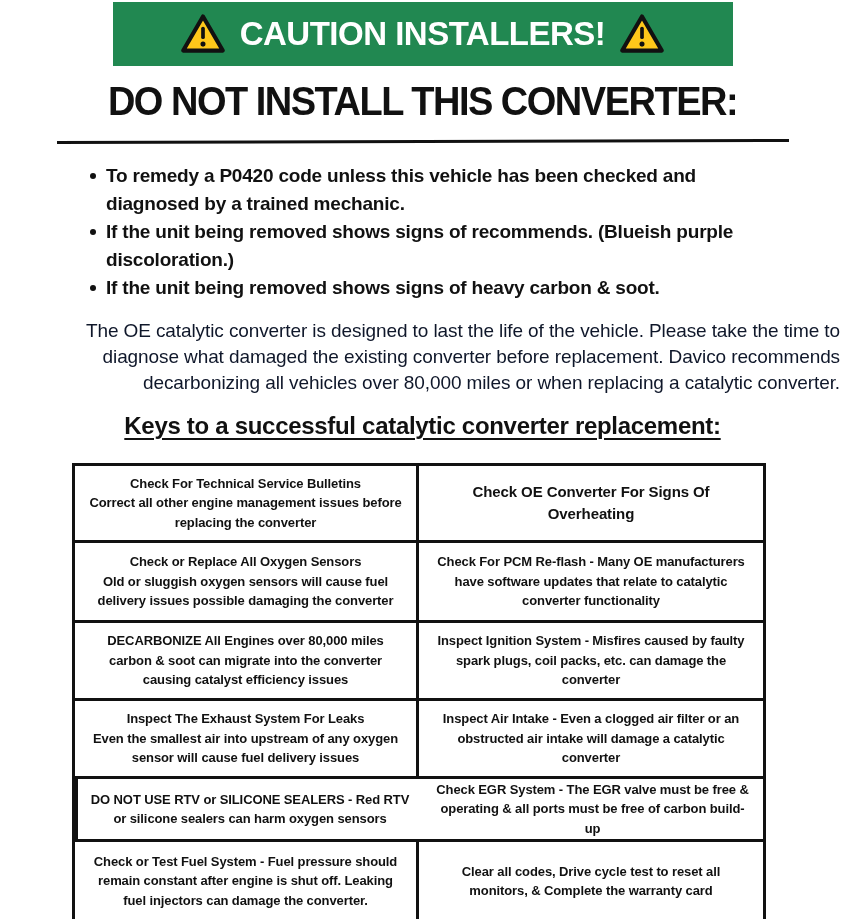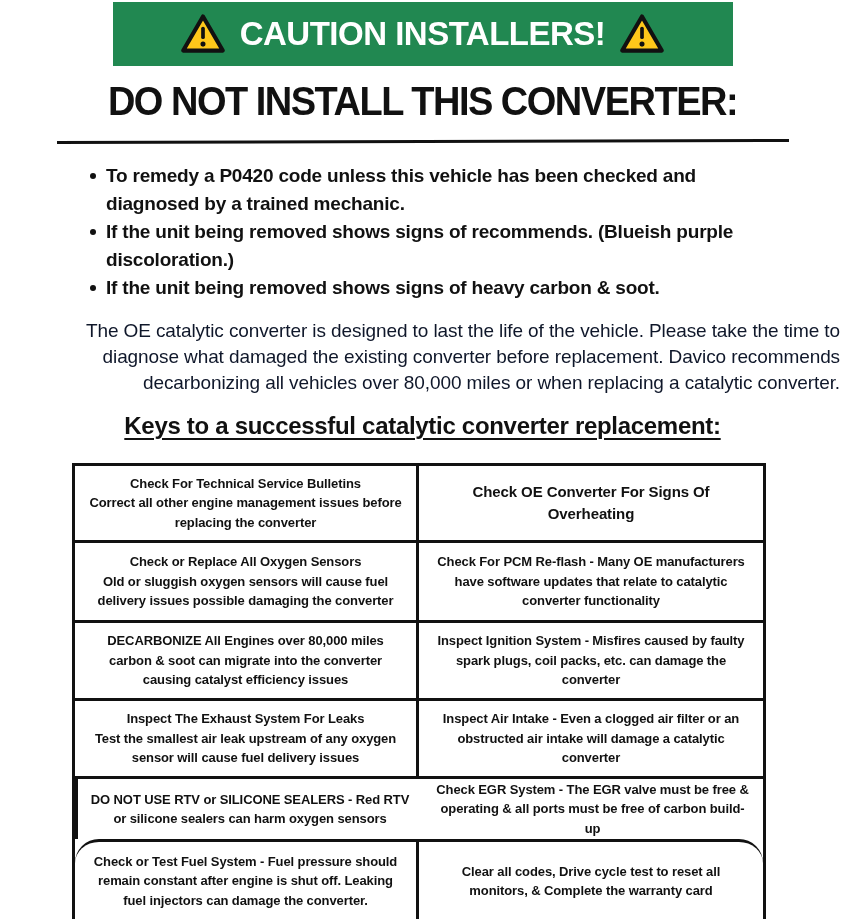--- a/index.html
+++ b/index.html
@@ -70,21 +70,21 @@
   .t-row:first-child{border-top:none;}
   .t-cell{
     display:flex;align-items:center;justify-content:center;
     box-sizing:border-box;padding:4px 12px;
     text-align:center;font-size:13px;font-weight:bold;line-height:1.5;
     white-space:pre-line;letter-spacing:-0.1px;
   }
   .t-cell.left{width:341px;}
   .t-cell.right{width:347px;border-left:3px solid #111;}
   .r1{height:74px;} .r2{height:77px;} .r3{height:75px;}
-  .r4{height:75px;} .r5{height:60px;} .r6{height:78px;border-radius:24px;}
+  .r4{height:75px;} .r5{height:60px;} .r6{height:78px;}
   .big-cell{font-size:15px;}
 </style>
 </head>
 <body>
 
 <div class="page">
 
   <div class="banner" style="background:#218851;">
     <svg class="warn-icon" viewBox="0 0 100 90" aria-hidden="true">
       <path d="M50 7 L93 81 L7 81 Z" fill="#FFC81A" stroke="#111" stroke-width="9" stroke-linejoin="round"></path>
@@ -122,21 +122,21 @@
       <div class="t-cell left">Check or Replace All Oxygen Sensors
 Old or sluggish oxygen sensors will cause fuel delivery issues possible damaging the converter</div>
       <div class="t-cell right">Check For PCM Re-flash - Many OE manufacturers have software updates that relate to catalytic converter functionality</div>
     </div>
     <div class="t-row r3">
       <div class="t-cell left">DECARBONIZE All Engines over 80,000 miles carbon &amp; soot can migrate into the converter causing catalyst efficiency issues</div>
       <div class="t-cell right">Inspect Ignition System - Misfires caused by faulty spark plugs, coil packs, etc. can damage the converter</div>
     </div>
     <div class="t-row r4">
       <div class="t-cell left">Inspect The Exhaust System For Leaks
-Test the smallest air leak upstream of any oxygen sensor will cause fuel delivery issues</div>
+Even the smallest air into upstream of any oxygen sensor will cause fuel delivery issues</div>
       <div class="t-cell right">Inspect Air Intake - Even a clogged air filter or an obstructed air intake will damage a catalytic converter</div>
     </div>
     <div class="t-row r5">
       <div class="t-cell right">DO NOT USE RTV or SILICONE SEALERS - Red RTV or silicone sealers can harm oxygen sensors</div>
       <div class="t-cell left">Check EGR System - The EGR valve must be free &amp; operating &amp; all ports must be free of carbon build-up</div>
     </div>
     <div class="t-row r6">
       <div class="t-cell left">Check or Test Fuel System - Fuel pressure should remain constant after engine is shut off.  Leaking fuel injectors can damage the converter.</div>
       <div class="t-cell right">Clear all codes,  Drive cycle test to reset all monitors, &amp; Complete the warranty card</div>
     </div>

